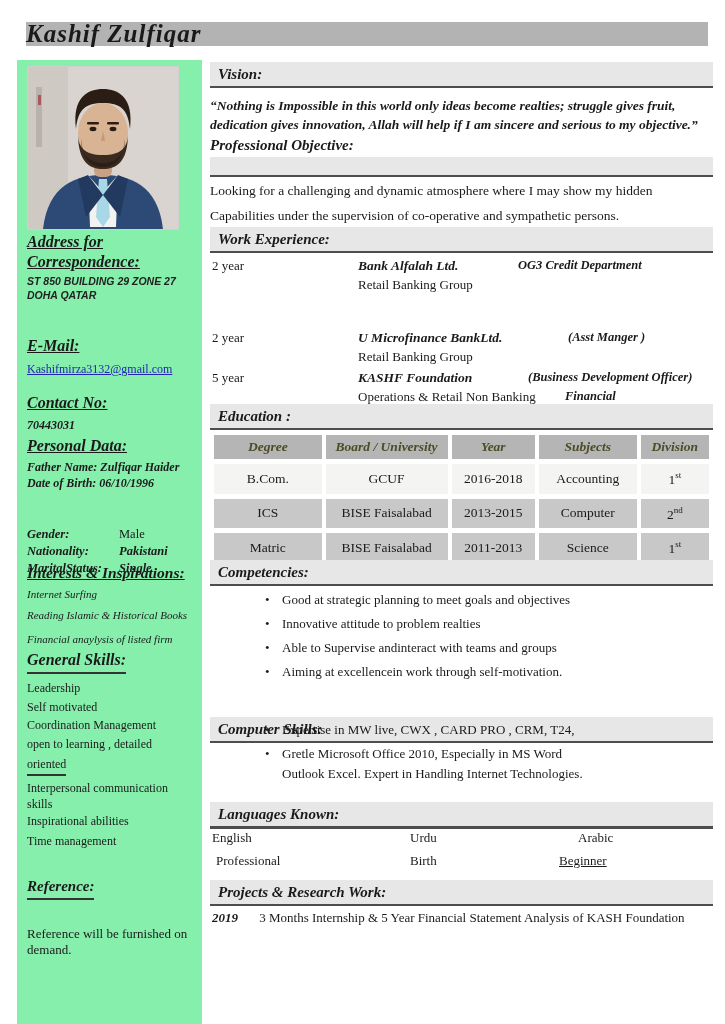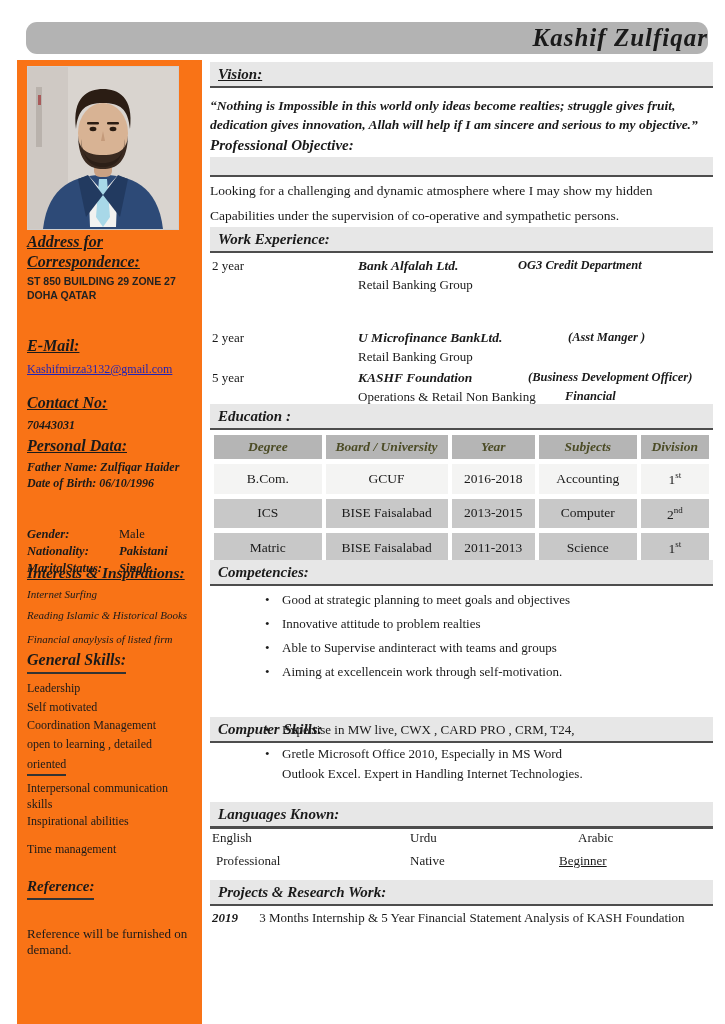--- a/index.html
+++ b/index.html
@@ -2,40 +2,40 @@
 <html><head>
 <meta charset="utf-8">
 <style>
   html,body { margin:0; padding:0; background:#ffffff; }
   .page {
     position:relative; width:725px; height:1024px; background:#ffffff;
     font-family:"Liberation Serif", serif; color:#1a1a1a; overflow:hidden;
   }
   
   .title-bar {
-    position:absolute; left:26px; top:22px; width:682px; height:32px;
-    background:#b3b3b3; display:flex; align-items:center; justify-content:flex-end;border-radius:11px;
+    position:absolute; left:26px; top:22px; width:682px; height:24px;
+    background:#b3b3b3; display:flex; align-items:center; justify-content:flex-start;
   }
   .title-bar .name { font-size:25px; font-weight:bold; font-style:italic; letter-spacing:1px; }
 
   
   .sidebar {
     position:absolute; left:17px; top:60px; width:185px; height:964px;
-    background:#f97316;
+    background:#86efac;
   }
   .photo {
     position:absolute; left:10px; top:6px; width:150px; height:162px;
     background:#dcd7d2; border:1px solid #cfcfcf; overflow:hidden;
   }
   .sb-block { position:absolute; left:10px; width:168px; }
   .sb-heading {
     font-weight:bold; font-style:italic; font-size:16px; text-decoration:underline;
     line-height:20px;
   }
-  .sb-small { font-size:10.5px; font-weight:bold; line-height:14px; color:#222;
+  .sb-small { font-size:10.5px; font-weight:bold; font-style:italic; line-height:14px; color:#222;
               font-family:"Liberation Sans", sans-serif; }
   .sb-text  { font-size:12px; line-height:16px; }
   .sb-link  { font-size:12px; color:#2323b5; text-decoration:underline; }
   .sb-bolditalic { font-weight:bold; font-style:italic; }
   .kv { display:flex; font-size:12.5px; line-height:17px; }
   .kv .k { width:92px; font-weight:bold; font-style:italic; }
   .kv .v {}
   .kv .v.bi { font-weight:bold; font-style:italic; }
   .sb-list { margin:0; padding:0; list-style:none; }
   .interest-item { font-style:italic; font-size:11px; line-height:16px; margin-bottom:5px; }
@@ -175,35 +175,35 @@
 
     <div class="sb-block" style="top:590px;">
       <div class="sb-heading" style="text-decoration:none; border-bottom:2px solid #333; display:inline-block; padding-bottom:2px;">General Skills:</div>
       <ul class="sb-list" style="margin-top:6px;">
         <li class="skill-item">Leadership</li>
         <li class="skill-item">Self motivated</li>
         <li class="skill-item">Coordination Management</li>
         <li class="skill-item">open to learning , detailed</li>
         <li style="margin-bottom:2px;"><span class="skill-item ruled">oriented</span></li>
         <li class="skill-item" style="margin-bottom:0;">Interpersonal communication skills</li>
-        <li class="skill-item" style="margin-bottom:12px;">Inspirational abilities</li>
+        <li class="skill-item" style="margin-bottom:4px;">Inspirational abilities</li>
         <li class="skill-item" style="margin-bottom:0;">Time management</li>
       </ul>
     </div>
 
     <div class="sb-block" style="top:816px;">
       <div class="sb-heading" style="text-decoration:none; border-bottom:2px solid #333; display:inline-block; padding-bottom:2px; font-size:15px;">Reference:</div>
       <div class="sb-text" style="margin-top:26px; font-size:13px;">Reference will be furnished on demand.</div>
     </div>
 
   </div>
 
   <div class="main">
 
-    <div class="sec-bar" style="top:62px;text-decoration:underline;">
+    <div class="sec-bar" style="top:62px;">
       <span class="sec-title">Vision:</span>
     </div>
     <div class="quote">“Nothing is Impossible in this world only ideas become realties; struggle gives fruit, dedication gives innovation, Allah will help if I am sincere and serious to my objective.”</div>
 
     <div class="prof-obj-title">Professional Objective:</div>
     <div class="obj-bar"></div>
     <div class="obj-text">Looking for a challenging and dynamic atmosphere where I may show my hidden Capabilities under the supervision of co-operative and sympathetic persons.</div>
 
     <div class="sec-bar" style="top:227px;">
       <span class="sec-title">Work Experience:</span>
@@ -296,21 +296,21 @@
     </ul>
     <div class="cs-cont">Outlook  Excel. Expert in Handling Internet   Technologies.</div>
 
     <div class="sec-bar" style="top:802px; border-bottom-width:3px;">
       <span class="sec-title">Languages Known:</span>
     </div>
     <span class="lang-name" style="left:2px;">English</span>
     <span class="lang-name" style="left:200px;">Urdu</span>
     <span class="lang-name" style="left:368px;">Arabic</span>
     <span class="lang-level" style="left:6px;">Professional</span>
-    <span class="lang-level" style="left:200px;">Native</span>
+    <span class="lang-level" style="left:200px;">Birth</span>
     <span class="lang-level" style="left:349px;text-decoration:underline;">Beginner</span>
 
     <div class="sec-bar" style="top:880px;">
       <span class="sec-title">Projects &amp; Research Work:</span>
     </div>
     <div class="proj-line">
       <span class="proj-year">2019</span>
       <span>3 Months Internship &amp; 5 Year Financial Statement Analysis of KASH Foundation</span>
     </div>
 

